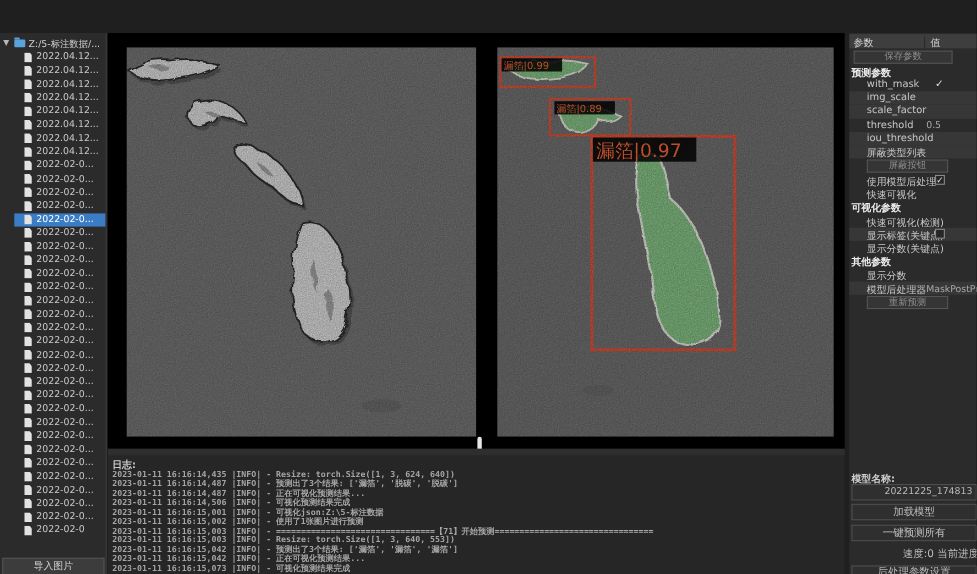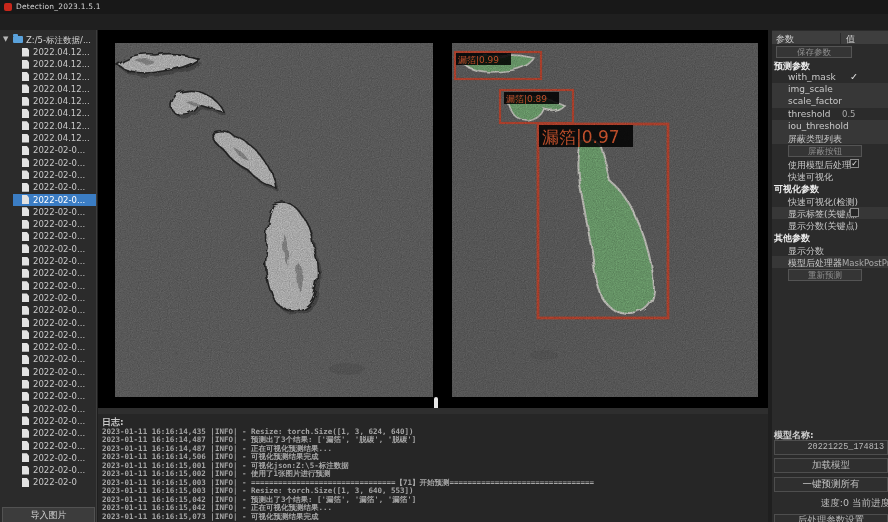--- a/index.html
+++ b/index.html
@@ -61,41 +61,37 @@
   .prow.strip { background:#373737; }
   .prow .plabel { position:absolute; left:16px; top:1px; font-size:9px; color:#c8c8c8; white-space:nowrap; }
   .prow.group { height:12.6px; }
   .prow.group .plabel { left:2px; color:#ececec; font-weight:bold; }
   .prow .pvalue { position:absolute; left:70px; top:1.5px; font-size:8.5px; color:#a9a9a9; white-space:nowrap; }
   .prow .pcheck { position:absolute; left:78px; top:0px; font-size:9.5px; color:#dcdcdc; }
   .prow .pbox { position:absolute; left:78px; top:1.5px; width:9px; height:9px; background:#262626; border:1px solid #8a8a8a; font-size:8px; line-height:8px; text-align:center; color:#eaeaea; }
   .prow.btnrow { height:13.5px; }
   .pbtn { position:absolute; left:16px; top:0.5px; width:74px; height:12px; background:#353535;
     border:1px solid #545454; color:#8f8f8f; font-size:8.5px; text-align:center; line-height:10px; }
-  .pbtn.wide { left:4px; width:76px; }
+  .pbtn.wide { left:4px; width:90px; }
 
   #model-label { position:absolute; left:2px; top:399px; font-size:9px; color:#d0d0d0; font-weight:bold; white-space:nowrap; }
   .bigbtn { position:absolute; left:2px; width:114px; height:15px; background:#2f2f2f; border:1px solid #4e4e4e;
-    color:#b9b9b9; font-size:9.5px; text-align:center; line-height:13px; white-space:nowrap; overflow:hidden;font-family:Liberation Mono, monospace; }
+    color:#b9b9b9; font-size:9.5px; text-align:center; line-height:13px; white-space:nowrap; overflow:hidden; }
   #model-name-field { top:410px; font-size:8.5px; text-align:right; padding-right:3px; }
   #load-model-btn { top:428px; }
   #predict-all-btn { top:447px; color:#c4c4c4; }
   #speed-text { position:absolute; left:0px; top:467px; width:118px; font-size:9.5px; color:#bdbdbd; text-align:right; white-space:nowrap; }
   #postprocess-btn { top:484px; height:38px; line-height:12px; }
   #side-divider { left:768px; top:30px; width:4px; height:492px; background:#1f1f1f; }
 </style>
 </head>
 <body>
 
 <div id="app">
 
-  <div id="titlebar" class="abs">
-    <div id="app-icon" class="abs"></div>
-    <div id="title-text" class="abs">Detection_2023.1.5.1</div>
-  </div>
 
 
   <div id="tree-panel" class="abs">
     <div id="tree-root-row">
       <span id="tree-arrow">▼</span>
       <span id="folder-icon"></span>
       <span id="tree-root-label">Z:/5-标注数据/...</span>
     </div>
     <div id="tree-items">
         <div class="trow">

